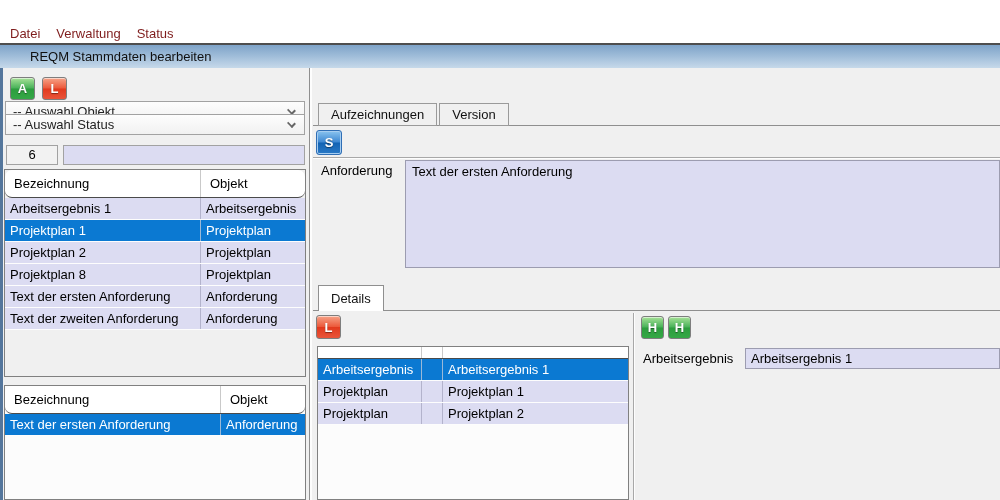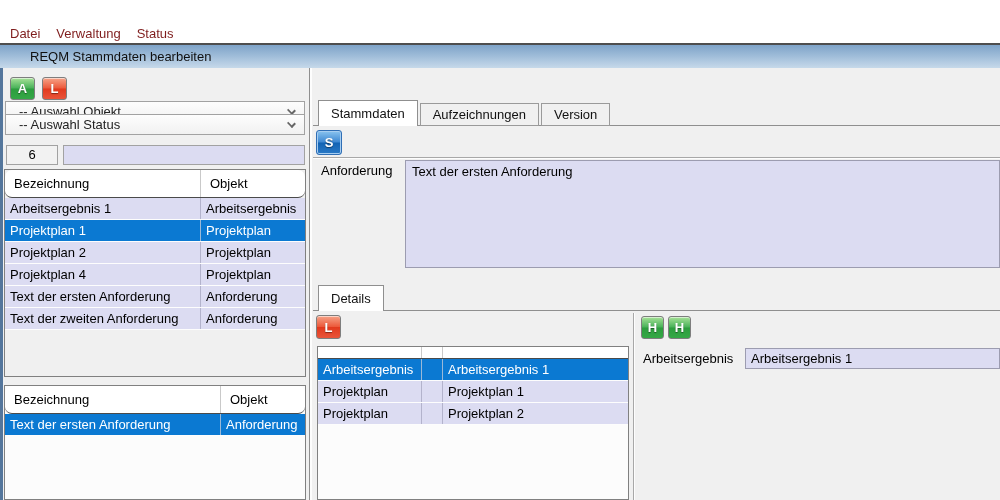--- a/index.html
+++ b/index.html
@@ -28,21 +28,21 @@
   .sq-btn { position:absolute; border:1px solid #7e7e7e; border-radius:3px; color:#fff; font-weight:bold;
             font-size:13px; display:flex; align-items:center; justify-content:center;
             text-shadow:0 1px 1px rgba(0,0,0,.45); box-shadow:inset 0 1px 0 rgba(255,255,255,.55); cursor:default; }
   .btn-green { background:linear-gradient(180deg,#a8e298 0%,#49b259 48%,#2d9d3e 52%,#34a846 100%); }
   .btn-red   { background:linear-gradient(180deg,#f6a388 0%,#ec5a3c 48%,#e23a1e 52%,#e9543a 100%); }
   .btn-blue  { background:linear-gradient(180deg,#8ac4ef 0%,#3e88d3 48%,#1263b4 52%,#2a79c6 100%);
                border:1px solid #2f6eb5; box-shadow:inset 0 0 0 1px #a6cdf0; }
 
   
   .dd { position:absolute; left:5px; width:300px; height:21px; background:linear-gradient(180deg,#fdfdfd,#f1f1f1);
-        border:1px solid #a2a2a2; line-height:19px; padding-left:13px; color:#222; cursor:default; }
+        border:1px solid #a2a2a2; line-height:19px; padding-left:7px; color:#222; cursor:default; }
   .dd .chev { position:absolute; right:9px; top:5px; width:7px; height:7px;
               border-right:2px solid #666; border-bottom:2px solid #666; transform:rotate(45deg) scale(1,.8); }
   #count-box { position:absolute; left:6px; top:145px; width:52px; height:20px; background:#f2f2f2;
                border:1px solid #a2a2a2; text-align:center; line-height:18px; }
   #search-box { position:absolute; left:63px; top:145px; width:242px; height:20px; background:#dcdcf2;
                 border:1px solid #a2a2a2; line-height:18px; padding-left:4px; }
 
   .tbox { position:absolute; border:1px solid #808080; overflow:hidden; }
   #results-table  { left:4px; top:169px; width:302px; height:208px; background:#f0f0f0; }
   #selection-table{ left:4px; top:385px; width:302px; height:115px; background:#fcfcfc; }
@@ -137,21 +137,21 @@
         </div>
         <div class="trow sel">
           <span class="tcell c0">Projektplan 1</span>
           <span class="tcell c1">Projektplan</span>
         </div>
         <div class="trow">
           <span class="tcell c0">Projektplan 2</span>
           <span class="tcell c1">Projektplan</span>
         </div>
         <div class="trow">
-          <span class="tcell c0">Projektplan 4</span>
+          <span class="tcell c0">Projektplan 8</span>
           <span class="tcell c1">Projektplan</span>
         </div>
         <div class="trow">
           <span class="tcell c0">Text der ersten Anforderung</span>
           <span class="tcell c1">Anforderung</span>
         </div>
         <div class="trow">
           <span class="tcell c0">Text der zweiten Anforderung</span>
           <span class="tcell c1">Anforderung</span>
         </div>
@@ -168,21 +168,20 @@
           <span class="tcell c0">Text der ersten Anforderung</span>
           <span class="tcell c1">Anforderung</span>
         </div>
       </div>
   </div>
 
   <div id="panel-splitter"></div>
 
   <div class="tabline" style="top:125px;"></div>
   <div id="main-tabs">
-      <span class="tab active">Stammdaten</span>
       <span class="tab">Aufzeichnungen</span>
       <span class="tab">Version</span>
     </div>
 
   <div class="sq-btn btn-blue" style="left:316px; top:130px; width:26px; height:25px;">S</div>
 
   <div class="groove-h" style="top:157px;"></div>
 
   <span id="anf-label">Anforderung</span>
   <div id="anf-text">Text der ersten Anforderung</div>

